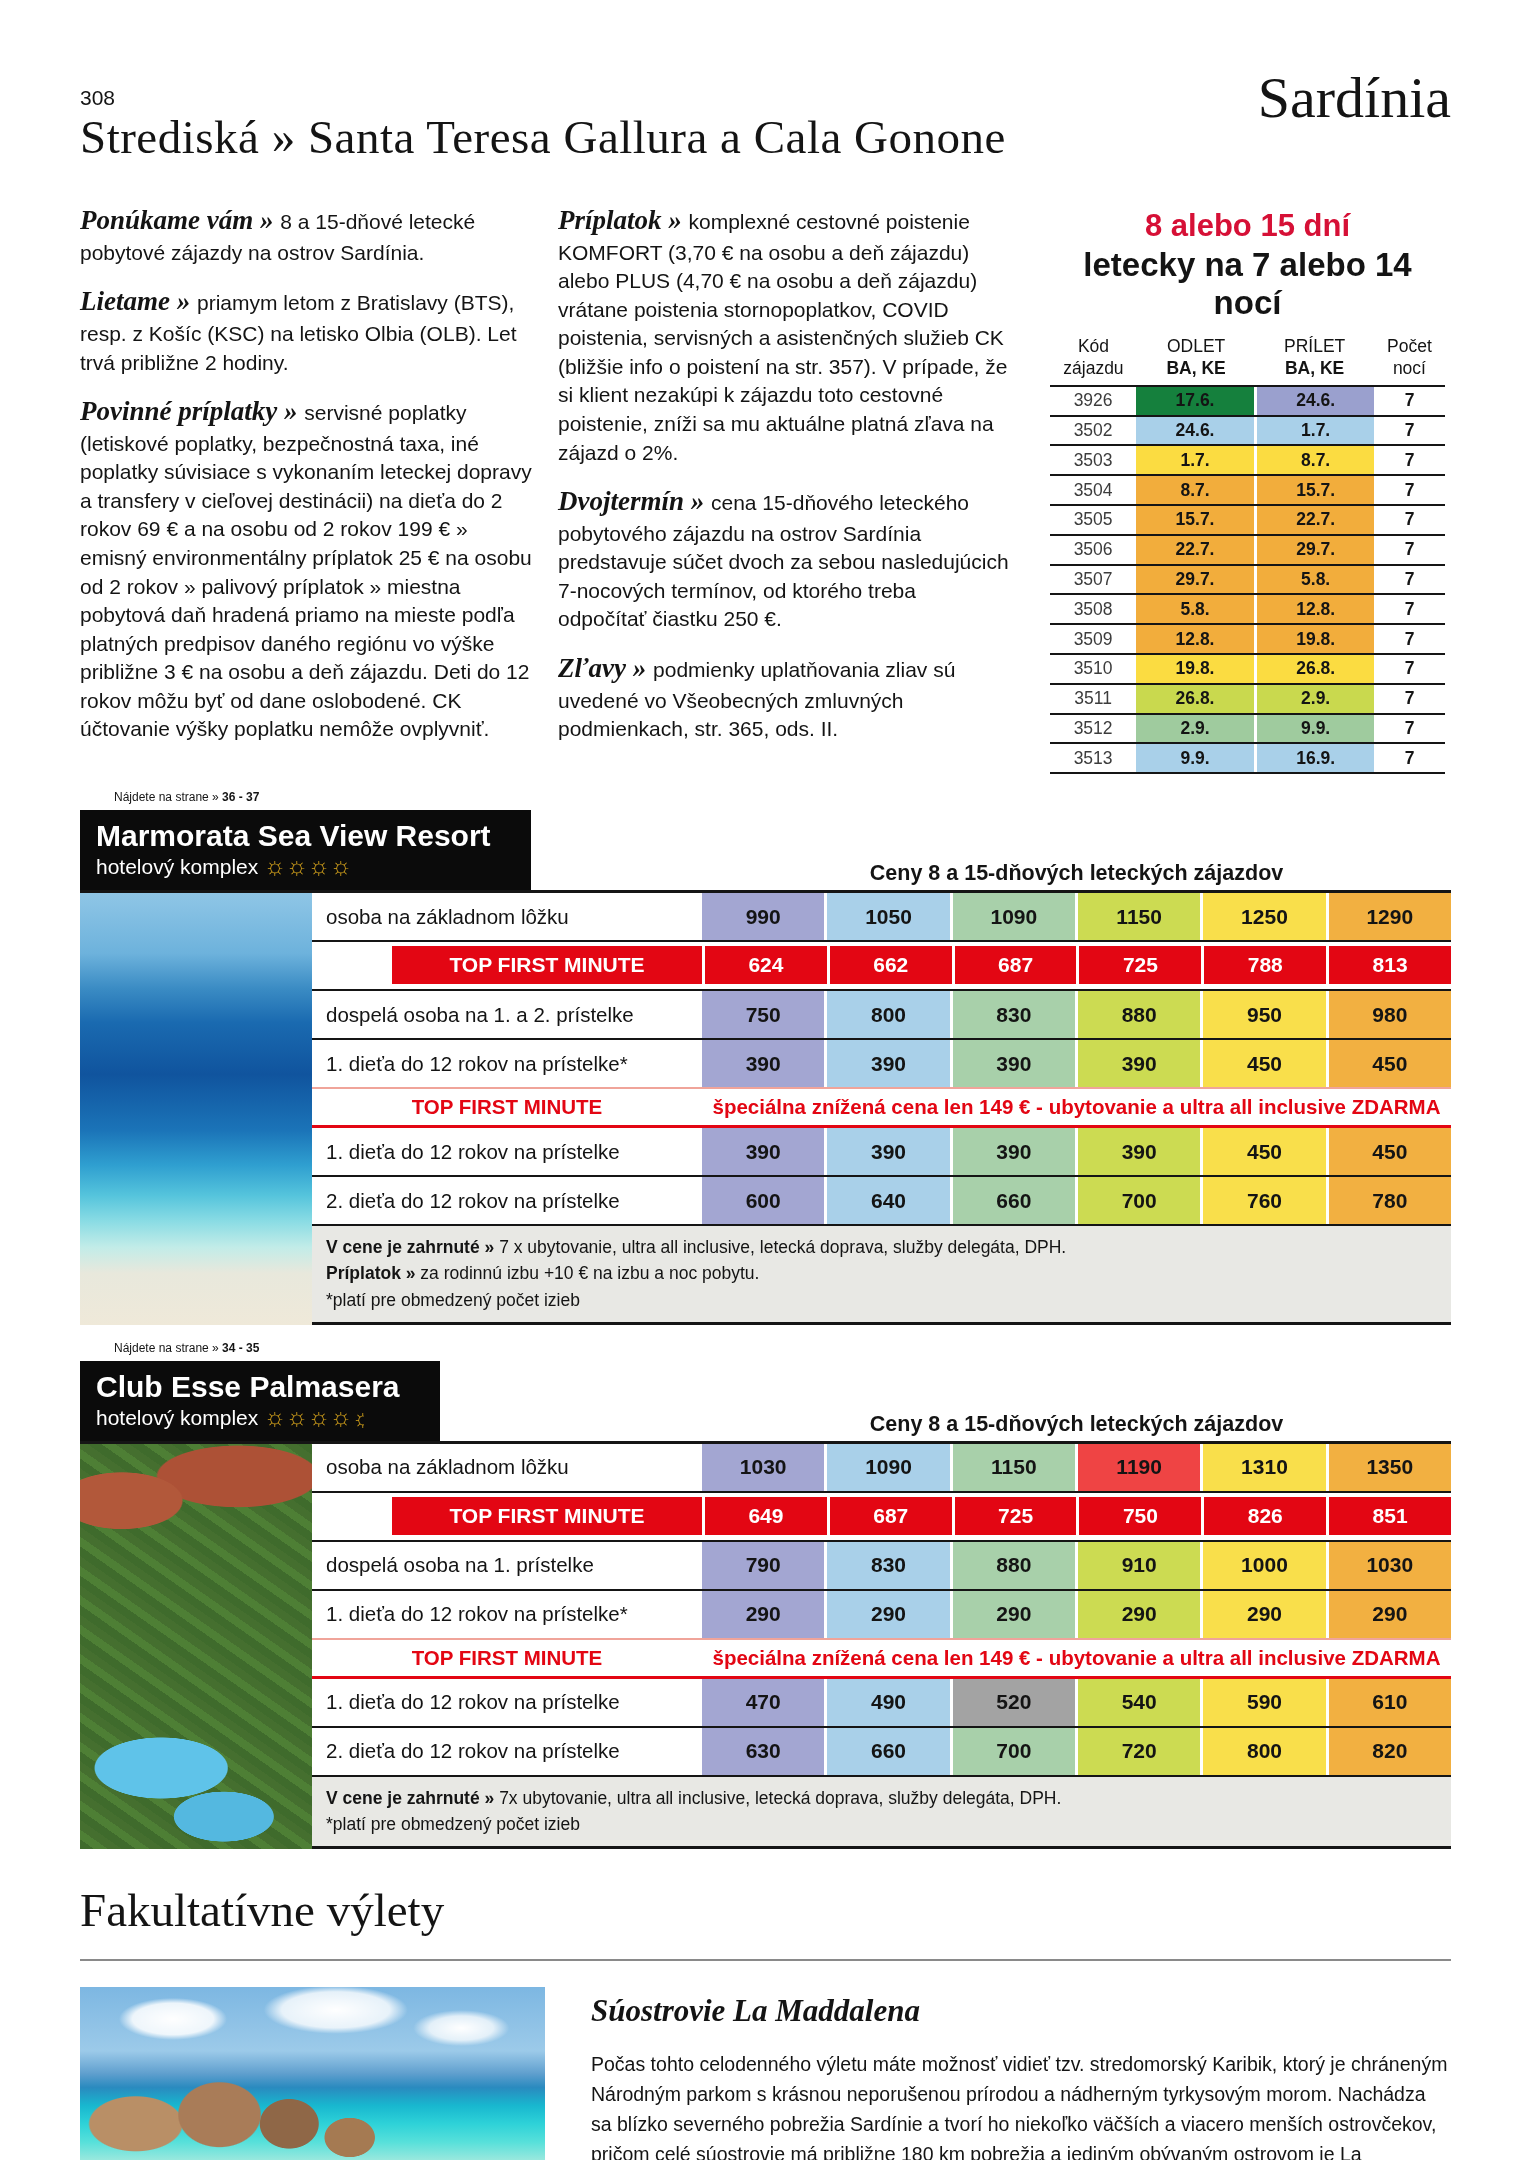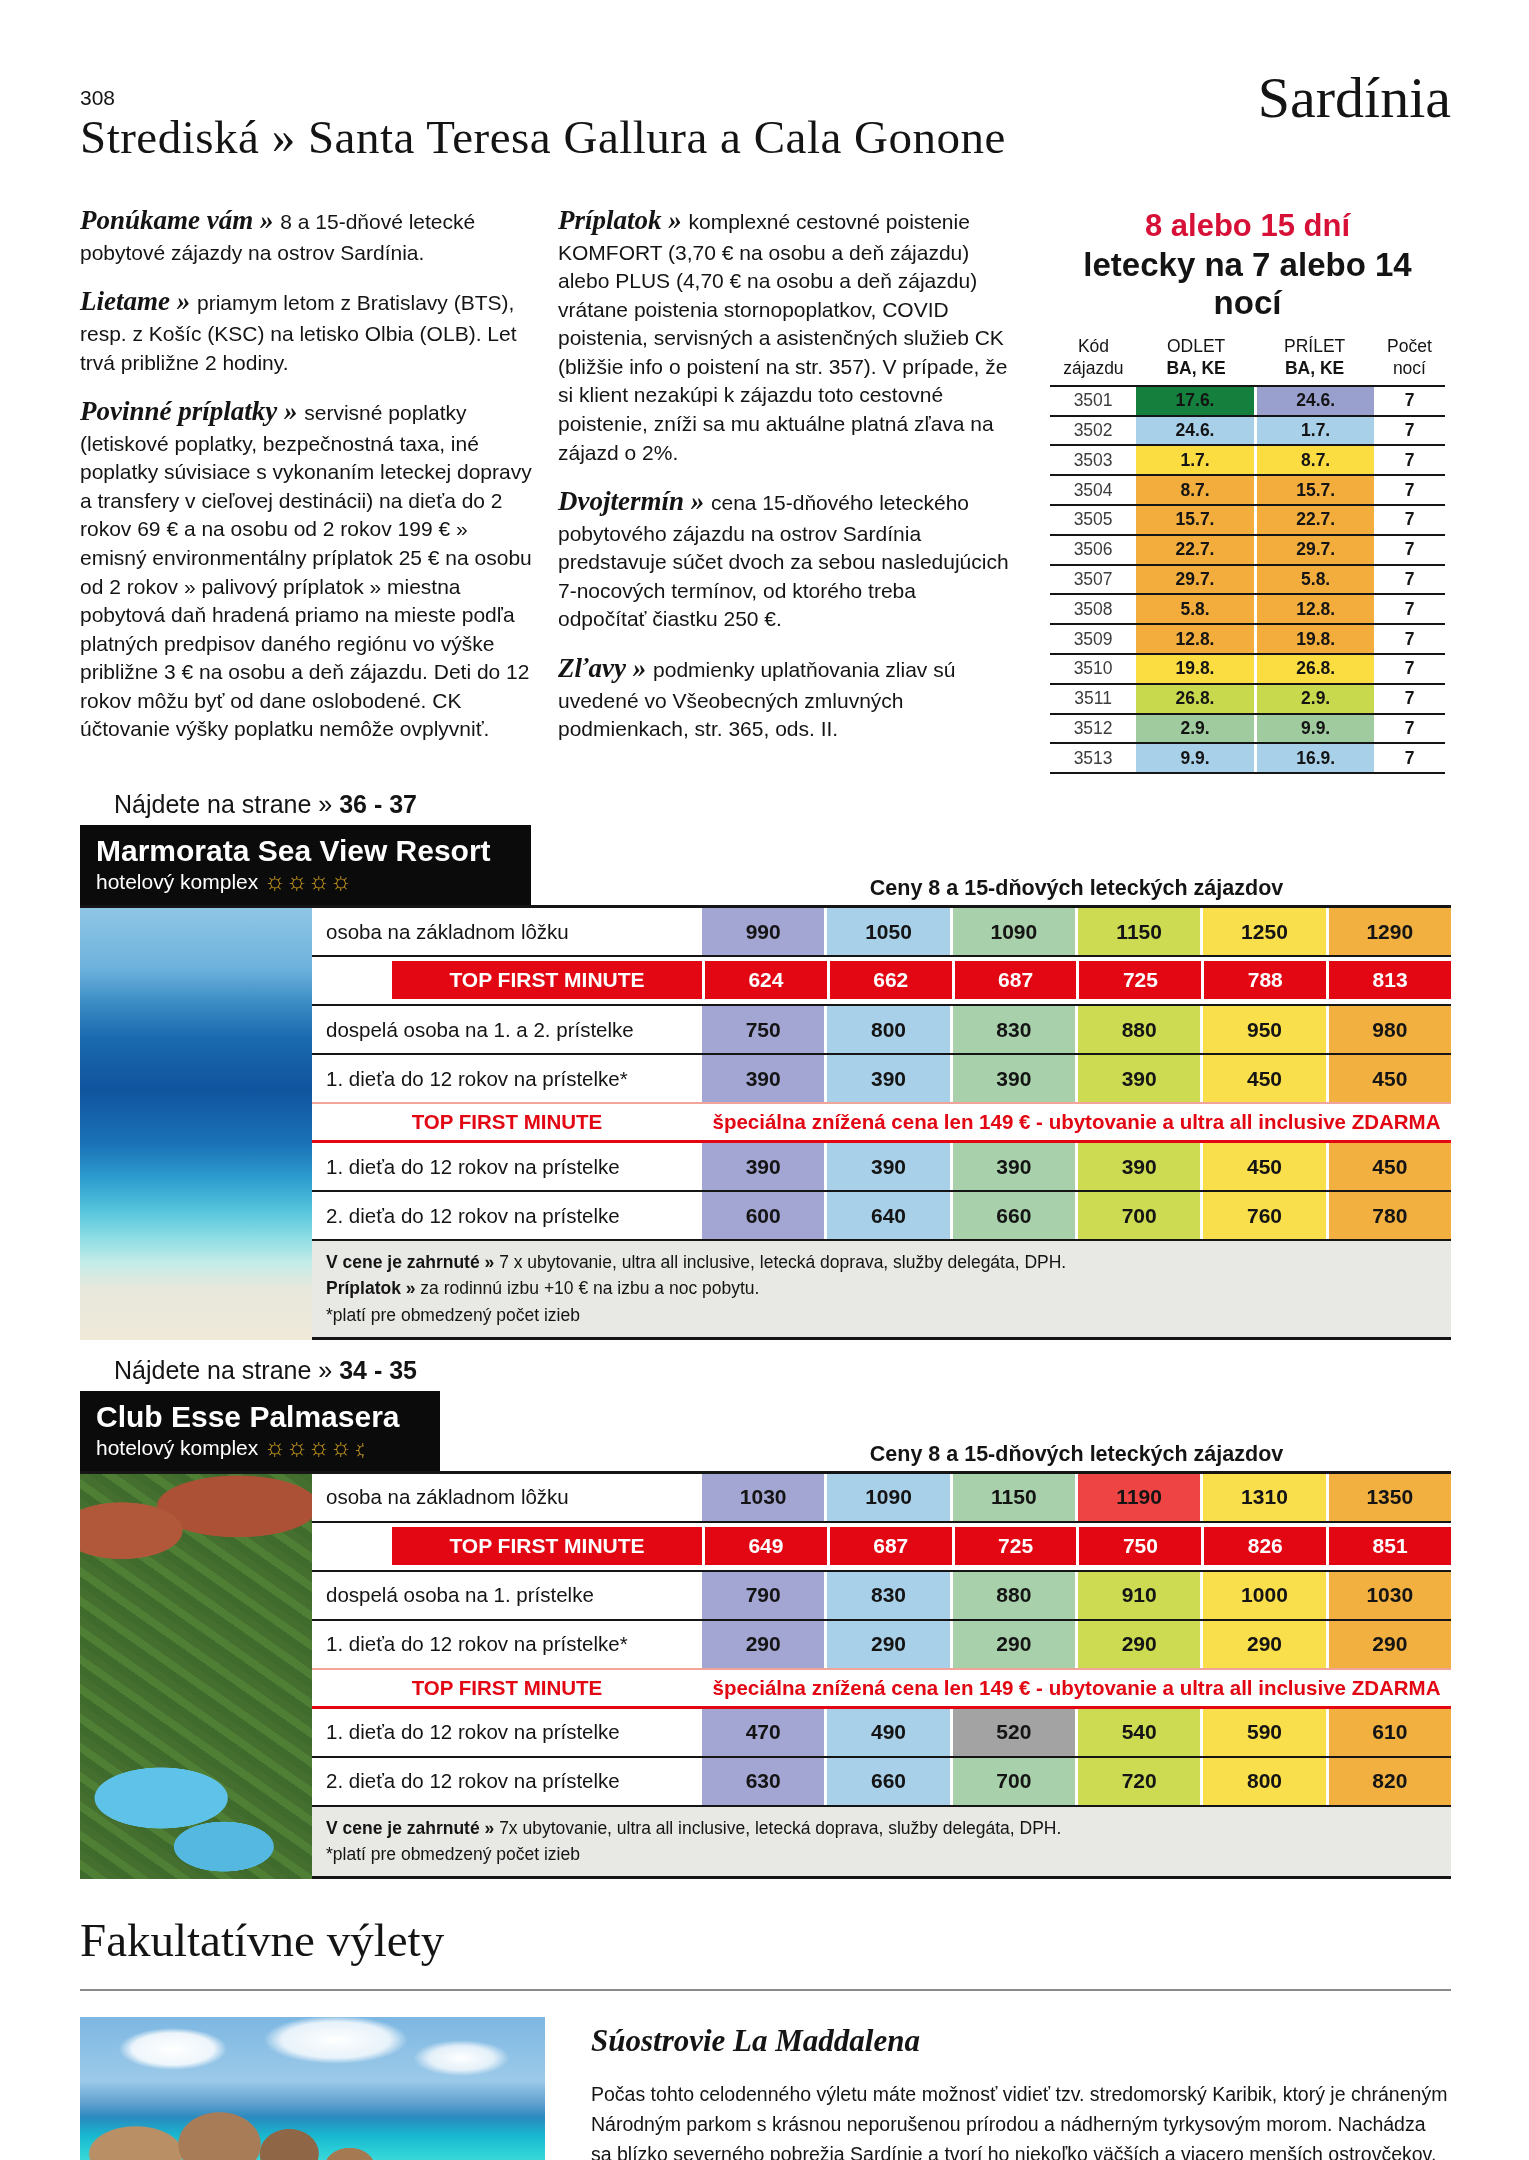--- a/index.html
+++ b/index.html
@@ -27,21 +27,21 @@
   .fh{text-align:center;font-size:17.5px;line-height:1.25;}
   .fh0{width:22%;} .fh1{width:30%;} .fh2{width:30%;} .fh3{width:18%;}
   .fl2.b{font-weight:700;}
   .frow{display:flex;height:27.8px;border-bottom:2px solid #151515;align-items:stretch;font-size:17.5px;}
   .fc{display:flex;align-items:center;justify-content:center;}
   .fc.code{width:22%;color:#3c3c3c;}
   .fc.date{width:30%;font-weight:700;}
   .fc.dep{border-right:3px solid #fff;}
   .fc.nights{width:18%;font-weight:700;}
   
-  .find-note{margin:16px 0 6px 34px;font-size:25px;}
+  .find-note{margin:16px 0 6px 34px;font-size:12px;}
   .hhead{position:relative;height:80px;}
   .badge{position:absolute;left:0;top:0;height:80px;box-sizing:border-box;background:#0b0b0b;
          color:#fff;padding:9px 40px 0 16px;}
   .hname{font-size:30px;font-weight:700;line-height:1.1;}
   .hcat{font-size:21px;margin-top:2px;}
   .sun{color:#d8a51c;font-size:24px;line-height:1;}
   .sun.half{display:inline-block;width:.5em;overflow:hidden;vertical-align:bottom;}
   .ptitle{position:absolute;right:0;bottom:4px;width:749px;text-align:center;
           font-size:21.5px;font-weight:700;}
   .htable{display:flex;border-top:3px solid #151515;}
@@ -134,21 +134,21 @@
                 <div class="fl1">PRÍLET</div>
                 <div class="fl2 b">BA, KE</div>
               </div>
               <div class="fh fh3">
                 <div class="fl1">Počet</div>
                 <div class="fl2">nocí</div>
               </div>
             </div>
           <div id="flight-body">
               <div class="frow">
-                <div class="fc code">3501</div>
+                <div class="fc code">3926</div>
                 <div class="fc date dep" style="background: #15803d;">17.6.</div>
                 <div class="fc date arr" style="background: rgb(154, 160, 206);">24.6.</div>
                 <div class="fc nights">7</div>
               </div>
               <div class="frow">
                 <div class="fc code">3502</div>
                 <div class="fc date dep" style="background: rgb(169, 208, 233);">24.6.</div>
                 <div class="fc date arr" style="background: rgb(169, 208, 233);">1.7.</div>
                 <div class="fc nights">7</div>
               </div>

